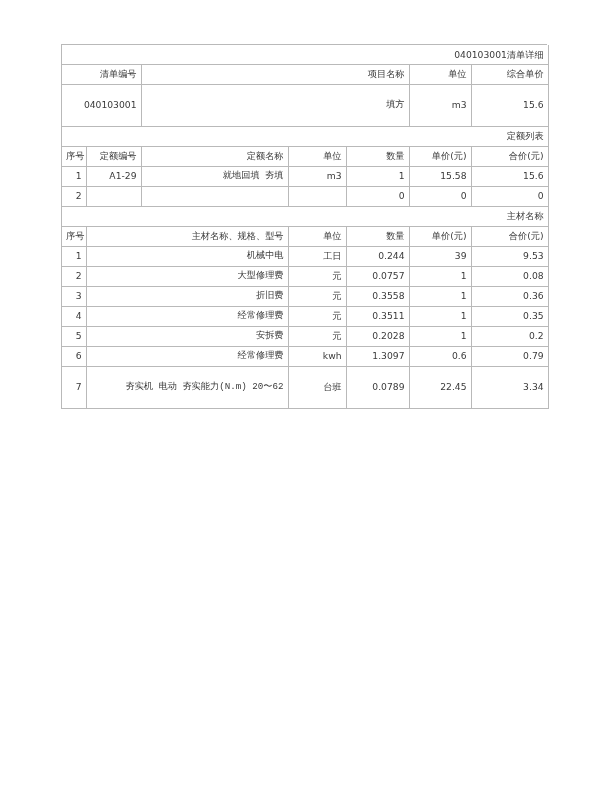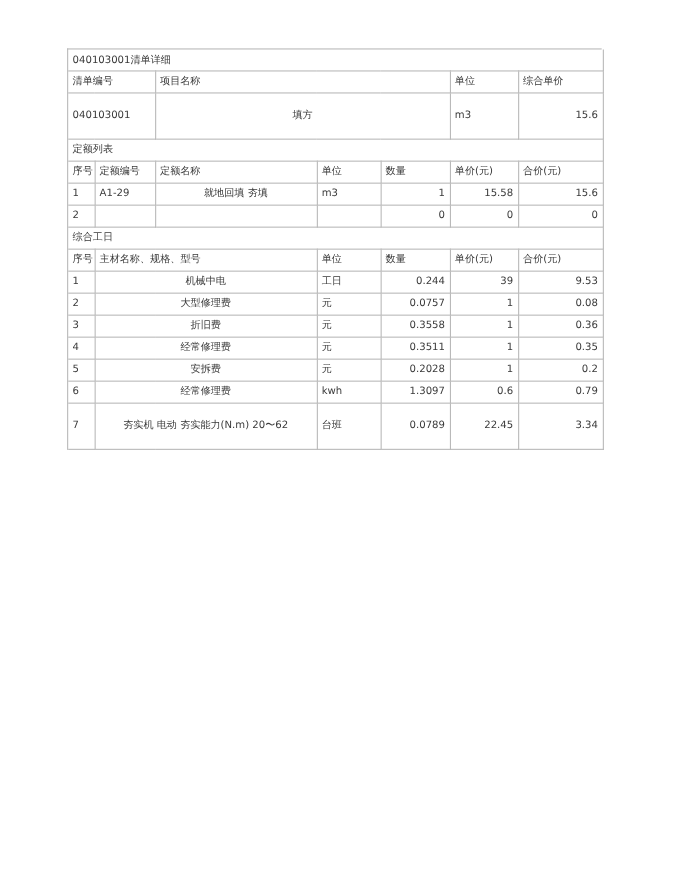--- a/index.html
+++ b/index.html
@@ -42,22 +42,22 @@
     border-right: 1px solid #b9b9b9;
     border-bottom: 1px solid #b9b9b9;
     padding: 0 4px;
     vertical-align: middle;
     line-height: 1.25;
     font-size: 9.2px;
     color: #3a3a3a;
     white-space: nowrap;
     overflow: hidden;
   }
-  .c { text-align: left; }
-  .l { text-align: center; }
+  .c { text-align: right; }
+  .l { text-align: right; font-family: Liberation Mono, monospace; }
   .r { text-align: right; }
 
   
   .rh-title  { height: 19px; }
   .rh-head   { height: 20px; margin-left: 29px; }
   .rh-item   { height: 42px; }
   .rh-sec    { height: 20px; }
   .rh-row    { height: 20px; }
   .rh-tall   { height: 42px; }
 
@@ -126,21 +126,21 @@
           <td class="c num">2</td>
           <td class="c num"></td>
           <td class="l"></td>
           <td class="c"></td>
           <td class="r num">0</td>
           <td class="r num">0</td>
           <td class="r num">0</td>
         </tr>
 
         <tr class="rh-sec">
-          <td colspan="7" class="c">综合工日</td>
+          <td colspan="7" class="c">主材名称</td>
         </tr>
 
         <tr class="rh-head">
           <td class="c">序号</td>
           <td colspan="2" class="c">主材名称、规格、型号</td>
           <td class="c">单位</td>
           <td class="c">数量</td>
           <td class="c">单价(元)</td>
           <td class="c">合价(元)</td>
         </tr>

